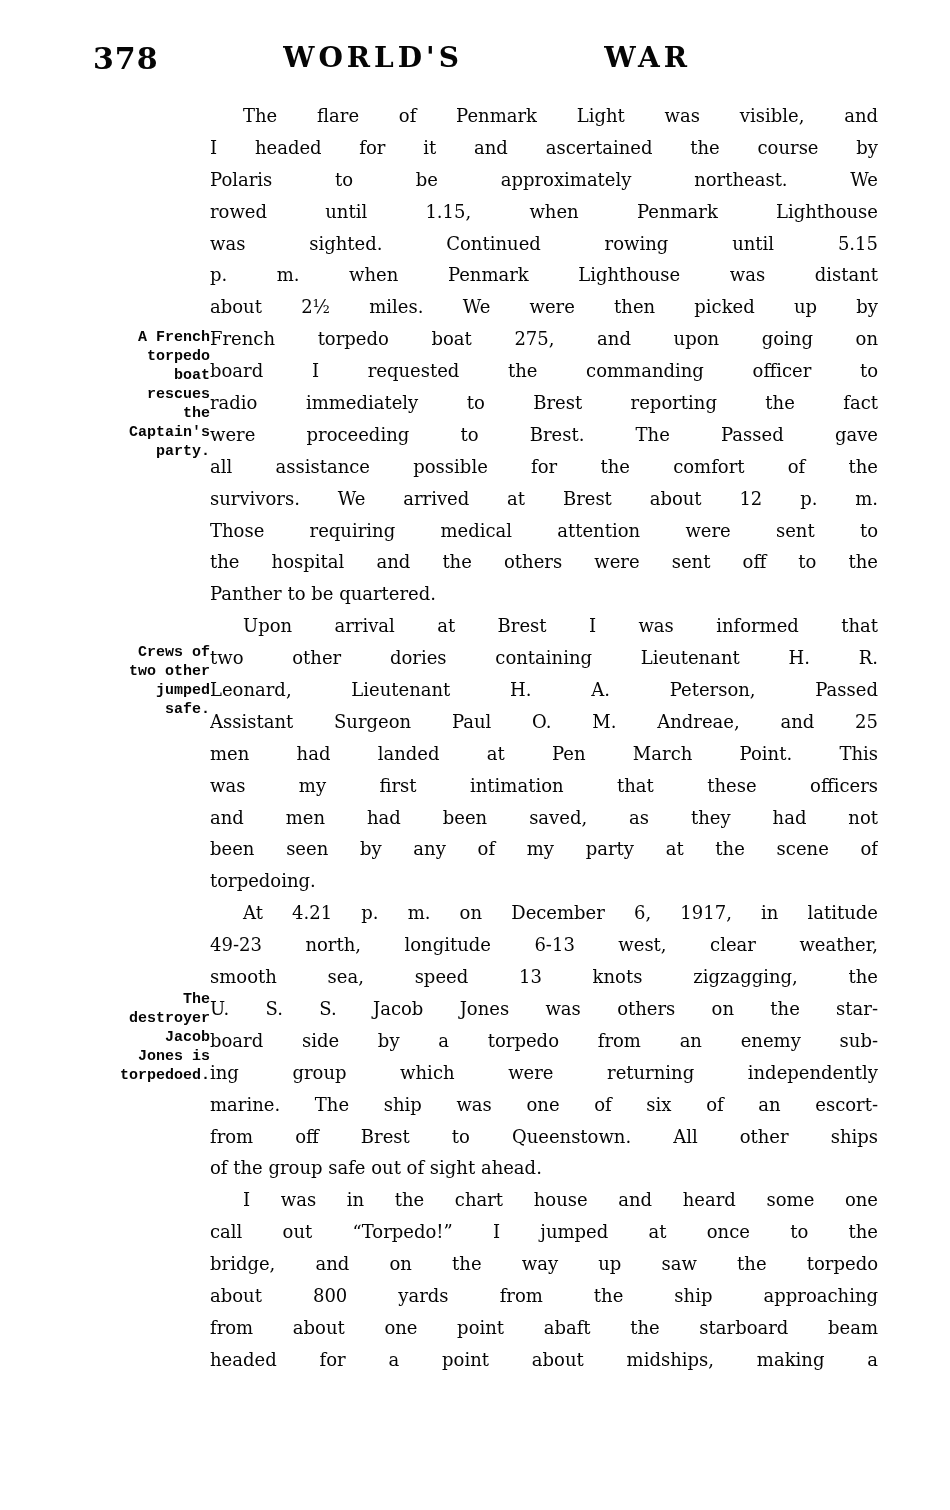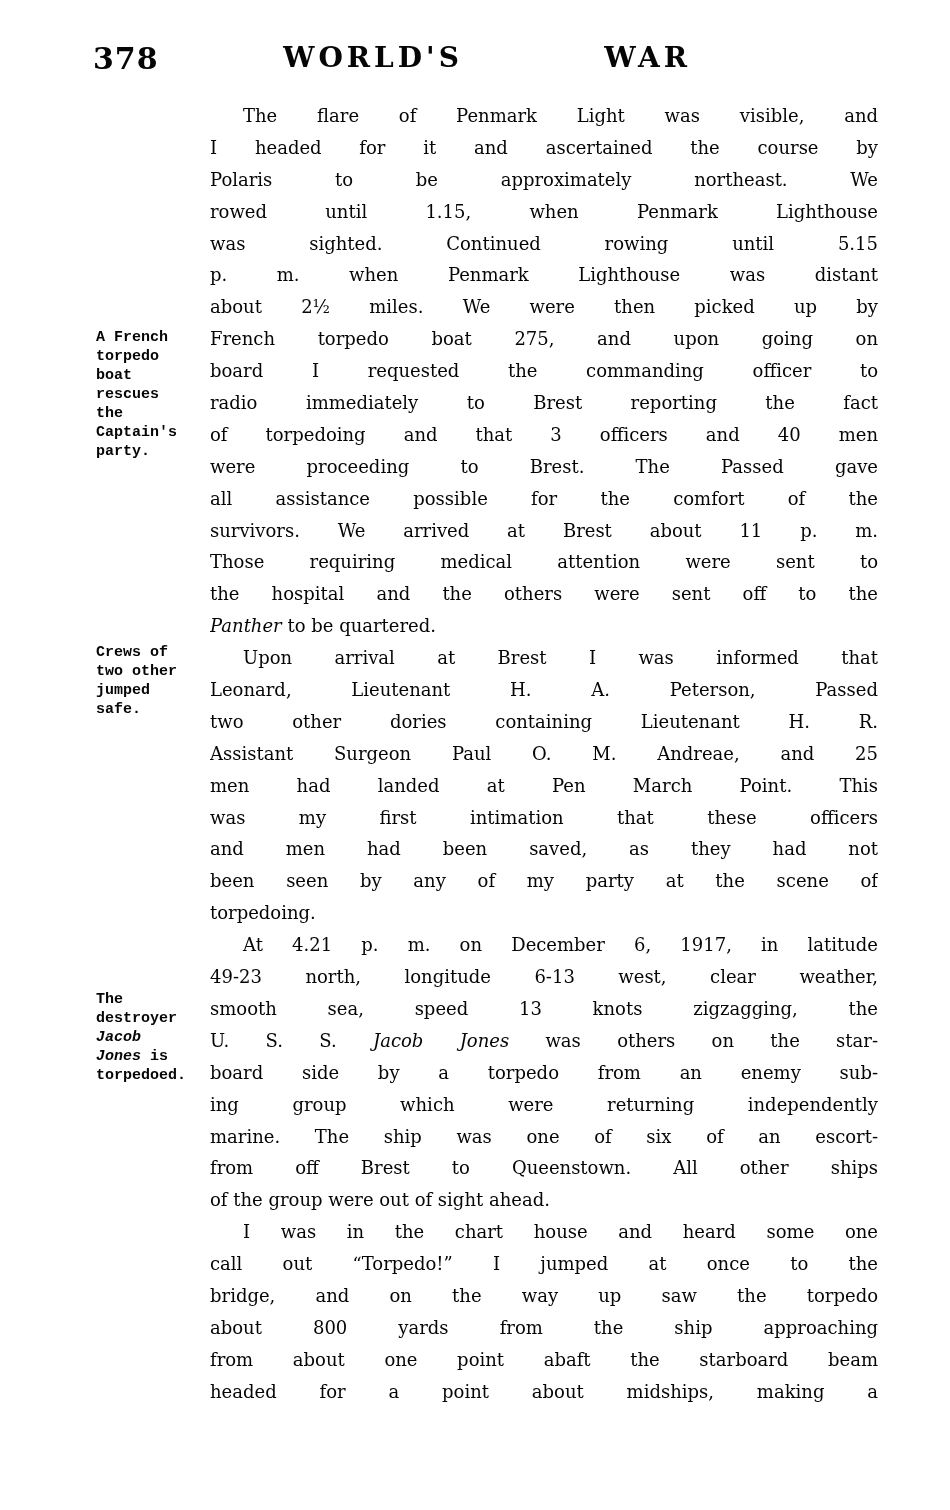--- a/index.html
+++ b/index.html
@@ -32,34 +32,34 @@
   
   .note {
     position: absolute; left: 96px; width: 114px;
     font-family: "Liberation Mono", monospace;
     font-weight: 700; font-size: 15px; line-height: 19px;
     color: var(--ink, #000);
   }
   .note-0 { top: 328px; }
   .note-1 { top: 643px; }
   .note-2 { top: 990px; }
-  .note-line { white-space: nowrap; }
+  .note-line { white-space: nowrap; text-align: right; }
   
   .body-text {
     position: absolute; left: 210px; top: 100px; width: 668px;
     font-size: 18px; color: var(--ink, #000);
   }
   .line {
     height: 31.9px; line-height: 31.9px;
     text-align: justify; text-align-last: justify;
     overflow: hidden;
   }
   .line.endline { text-align-last: left; }
   .line.indent { padding-left: 33px; }
-  .it { font-style: italic; }
+  .it { }
 </style>
 </head>
 <body>
 
 <div class="page">
   <div class="pagenum">378</div>
   <div class="running-title">WORLD'S WAR EVENTS</div>
 
   <div>
     <div class="note note-0">
@@ -90,45 +90,44 @@
       <div class="line indent"><span>The flare of Penmark Light was visible, and</span></div>
       <div class="line"><span>I headed for it and ascertained the course by</span></div>
       <div class="line"><span>Polaris to be approximately northeast. We</span></div>
       <div class="line"><span>rowed until 1.15, when Penmark Lighthouse</span></div>
       <div class="line"><span>was sighted. Continued rowing until 5.15</span></div>
       <div class="line"><span>p. m. when Penmark Lighthouse was distant</span></div>
       <div class="line"><span>about 2½ miles. We were then picked up by</span></div>
       <div class="line"><span>French torpedo boat 275, and upon going on</span></div>
       <div class="line"><span>board I requested the commanding officer to</span></div>
       <div class="line"><span>radio immediately to Brest reporting the fact</span></div>
-      <div class="line"><span>of torpedoing and that 3 officers and 40 men</span></div>
       <div class="line"><span>were proceeding to Brest. The Passed gave</span></div>
       <div class="line"><span>all assistance possible for the comfort of the</span></div>
-      <div class="line"><span>survivors. We arrived at Brest about 11 p. m.</span></div>
+      <div class="line"><span>survivors. We arrived at Brest about 12 p. m.</span></div>
       <div class="line"><span>Those requiring medical attention were sent to</span></div>
       <div class="line"><span>the hospital and the others were sent off to the</span></div>
       <div class="line endline"><span class="it">Panther</span><span> to be quartered.</span></div>
       <div class="line indent"><span>Upon arrival at Brest I was informed that</span></div>
+      <div class="line"><span>two other dories containing Lieutenant H. R.</span></div>
       <div class="line"><span>Leonard, Lieutenant H. A. Peterson, Passed</span></div>
-      <div class="line"><span>two other dories containing Lieutenant H. R.</span></div>
       <div class="line"><span>Assistant Surgeon Paul O. M. Andreae, and 25</span></div>
       <div class="line"><span>men had landed at Pen March Point. This</span></div>
       <div class="line"><span>was my first intimation that these officers</span></div>
       <div class="line"><span>and men had been saved, as they had not</span></div>
       <div class="line"><span>been seen by any of my party at the scene of</span></div>
       <div class="line endline"><span>torpedoing.</span></div>
       <div class="line indent"><span>At 4.21 p. m. on December 6, 1917, in latitude</span></div>
       <div class="line"><span>49-23 north, longitude 6-13 west, clear weather,</span></div>
       <div class="line"><span>smooth sea, speed 13 knots zigzagging, the</span></div>
       <div class="line"><span>U. S. S. </span><span class="it">Jacob Jones</span><span> was others on the star-</span></div>
       <div class="line"><span>board side by a torpedo from an enemy sub-</span></div>
       <div class="line"><span>ing group which were returning independently</span></div>
       <div class="line"><span>marine. The ship was one of six of an escort-</span></div>
       <div class="line"><span>from off Brest to Queenstown. All other ships</span></div>
-      <div class="line endline"><span>of the group were out of sight ahead.</span></div>
+      <div class="line endline"><span>of the group safe out of sight ahead.</span></div>
       <div class="line indent"><span>I was in the chart house and heard some one</span></div>
       <div class="line"><span>call out “Torpedo!” I jumped at once to the</span></div>
       <div class="line"><span>bridge, and on the way up saw the torpedo</span></div>
       <div class="line"><span>about 800 yards from the ship approaching</span></div>
       <div class="line"><span>from about one point abaft the starboard beam</span></div>
       <div class="line"><span>headed for a point about midships, making a</span></div>
     </div>
 </div>
 
 </body></html>

